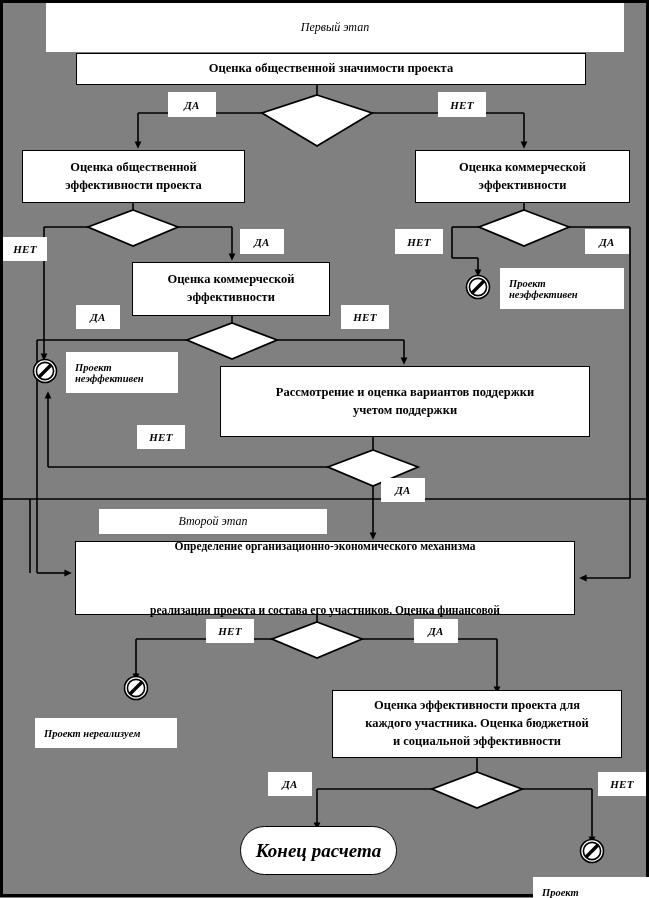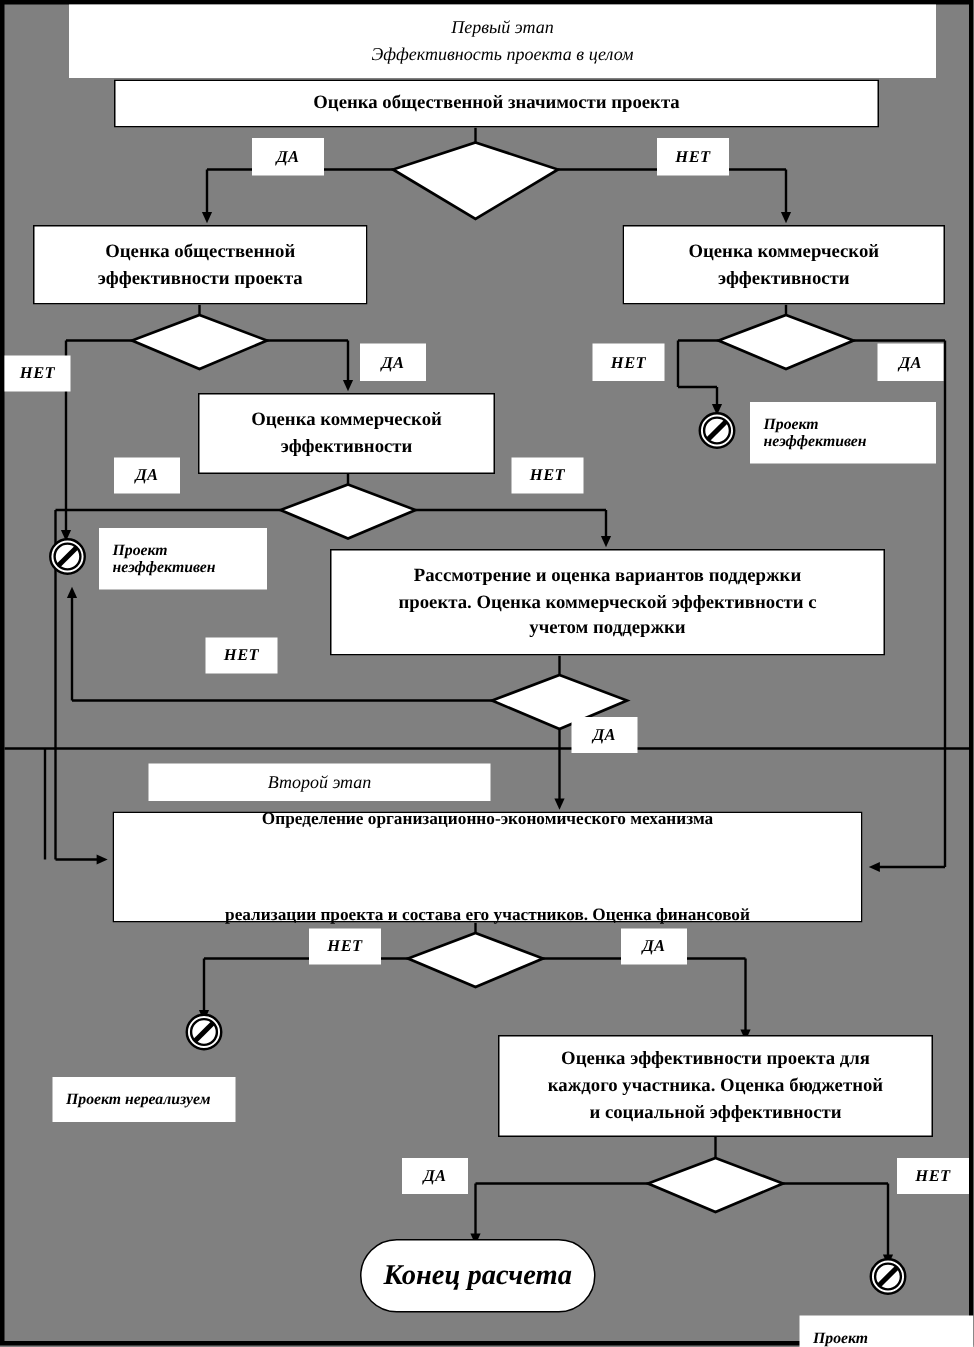--- a/index.html
+++ b/index.html
@@ -177,21 +177,20 @@
       <g transform="translate(592,851)">
         <circle cx="0" cy="0" r="11.5" fill="#fff" stroke="#000" stroke-width="1.6"></circle>
         <circle cx="0" cy="0" r="8.6" fill="#fff" stroke="#000" stroke-width="1.6"></circle>
         <line x1="-6.2" y1="6.2" x2="6.2" y2="-6.2" stroke="#000" stroke-width="3.4"></line>
       </g>
     </g>
   </svg>
 
   <div class="box stage-title" style="left:46px;top:3px;width:578px;height:49px;border:none;">
     <span class="ln">Первый этап</span>
-    <span class="ln">Эффективность проекта в целом</span>
   </div>
 
   <div class="box proc" style="left:76px;top:53px;width:510px;height:32px;">
     <span class="ln">Оценка общественной значимости проекта</span>
   </div>
 
   <div class="chip" style="left:168px;top:92px;width:48px;height:25px;">ДА</div>
   <div class="chip" style="left:438px;top:92px;width:48px;height:25px;">НЕТ</div>
 
   <div class="box proc" style="left:22px;top:150px;width:223px;height:53px;">
@@ -222,40 +221,39 @@
   <div class="chip" style="left:76px;top:305px;width:44px;height:24px;">ДА</div>
   <div class="chip" style="left:341px;top:305px;width:48px;height:24px;">НЕТ</div>
 
   <div class="note" style="left:66px;top:352px;width:112px;height:41px;">
     <span class="ln">Проект</span>
     <span class="ln">неэффективен</span>
   </div>
 
   <div class="box proc" style="left:220px;top:366px;width:370px;height:71px;">
     <span class="ln">Рассмотрение и оценка вариантов поддержки</span>
-    <span class="ln">проекта. Оценка коммерческой эффективности с</span>
     <span class="ln">учетом поддержки</span>
   </div>
 
   <div class="chip" style="left:137px;top:425px;width:48px;height:24px;">НЕТ</div>
   <div class="chip" style="left:381px;top:478px;width:44px;height:24px;">ДА</div>
 
   <div class="box stage-title" style="left:99px;top:509px;width:228px;height:25px;border:none;">
     <span class="ln">Второй этап</span>
   </div>
 
   <div class="box proc-sm" style="left:75px;top:541px;width:500px;height:74px;">
     <span class="ln">Определение организационно-экономического механизма</span>
     <span class="ln">реализации проекта и состава его участников. Оценка финансовой</span>
   </div>
 
   <div class="chip" style="left:206px;top:619px;width:48px;height:24px;">НЕТ</div>
   <div class="chip" style="left:414px;top:619px;width:44px;height:24px;">ДА</div>
 
-  <div class="note" style="left:35px;top:718px;width:122px;height:30px;">
+  <div class="note" style="left:35px;top:718px;width:142px;height:30px;">
     <span class="ln">Проект нереализуем</span>
   </div>
 
   <div class="box proc" style="left:332px;top:690px;width:290px;height:68px;">
     <span class="ln">Оценка эффективности проекта для</span>
     <span class="ln">каждого участника. Оценка бюджетной</span>
     <span class="ln">и социальной эффективности</span>
   </div>
 
   <div class="chip" style="left:268px;top:772px;width:44px;height:24px;">ДА</div>

